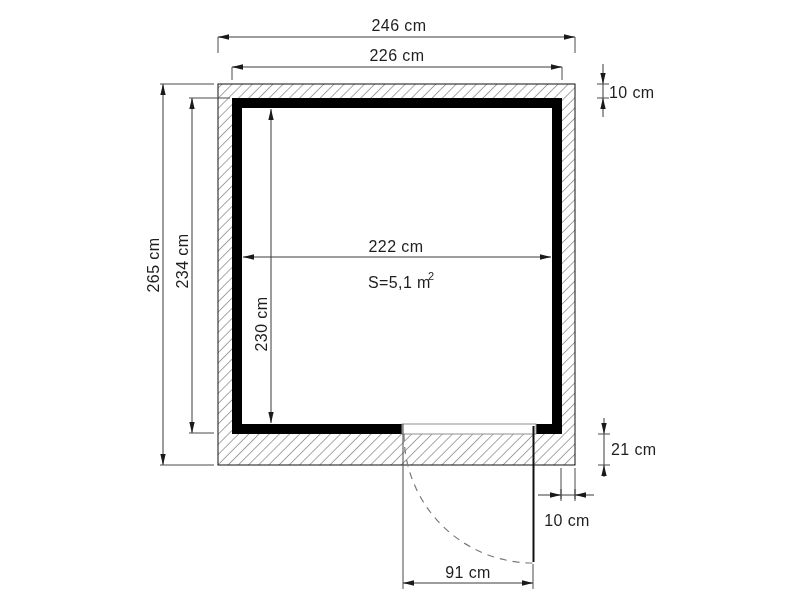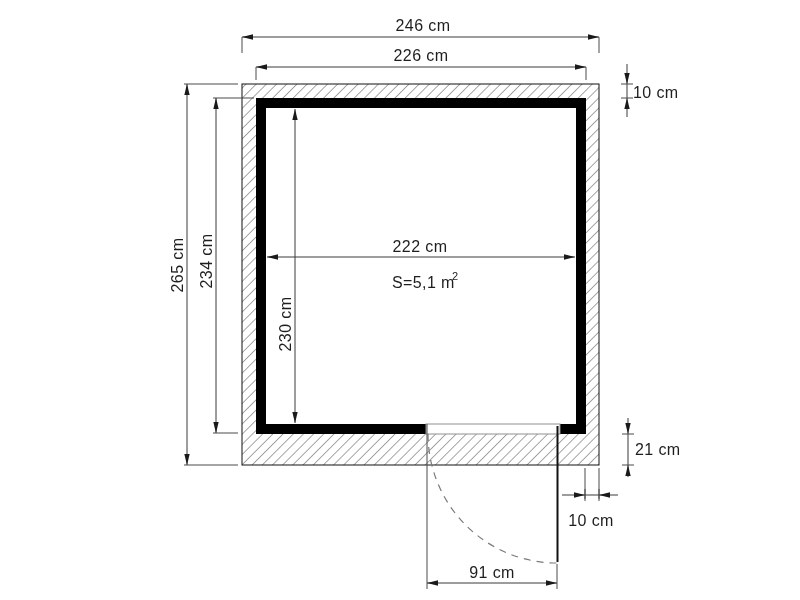--- a/index.html
+++ b/index.html
@@ -2,21 +2,20 @@
 <html><head>
 <meta charset="utf-8">
 <style>
   html,body{margin:0;padding:0;background:#ffffff;}
   .stage{
     position:relative;
     width:715px;height:600px;
     background:#ffffff;
     font-family:"Liberation Sans", sans-serif;
     overflow:hidden;
-    margin-left:24px;
   }
   svg{display:block;}
   text{
     font-family:"Liberation Sans", sans-serif;
     font-size:16px;
     letter-spacing:0.4px;
     fill:#1e1e1e;
   }
   text.sup{font-size:11px;}
   .dimline{stroke:#3a3a3a;stroke-width:1;fill:none;}

